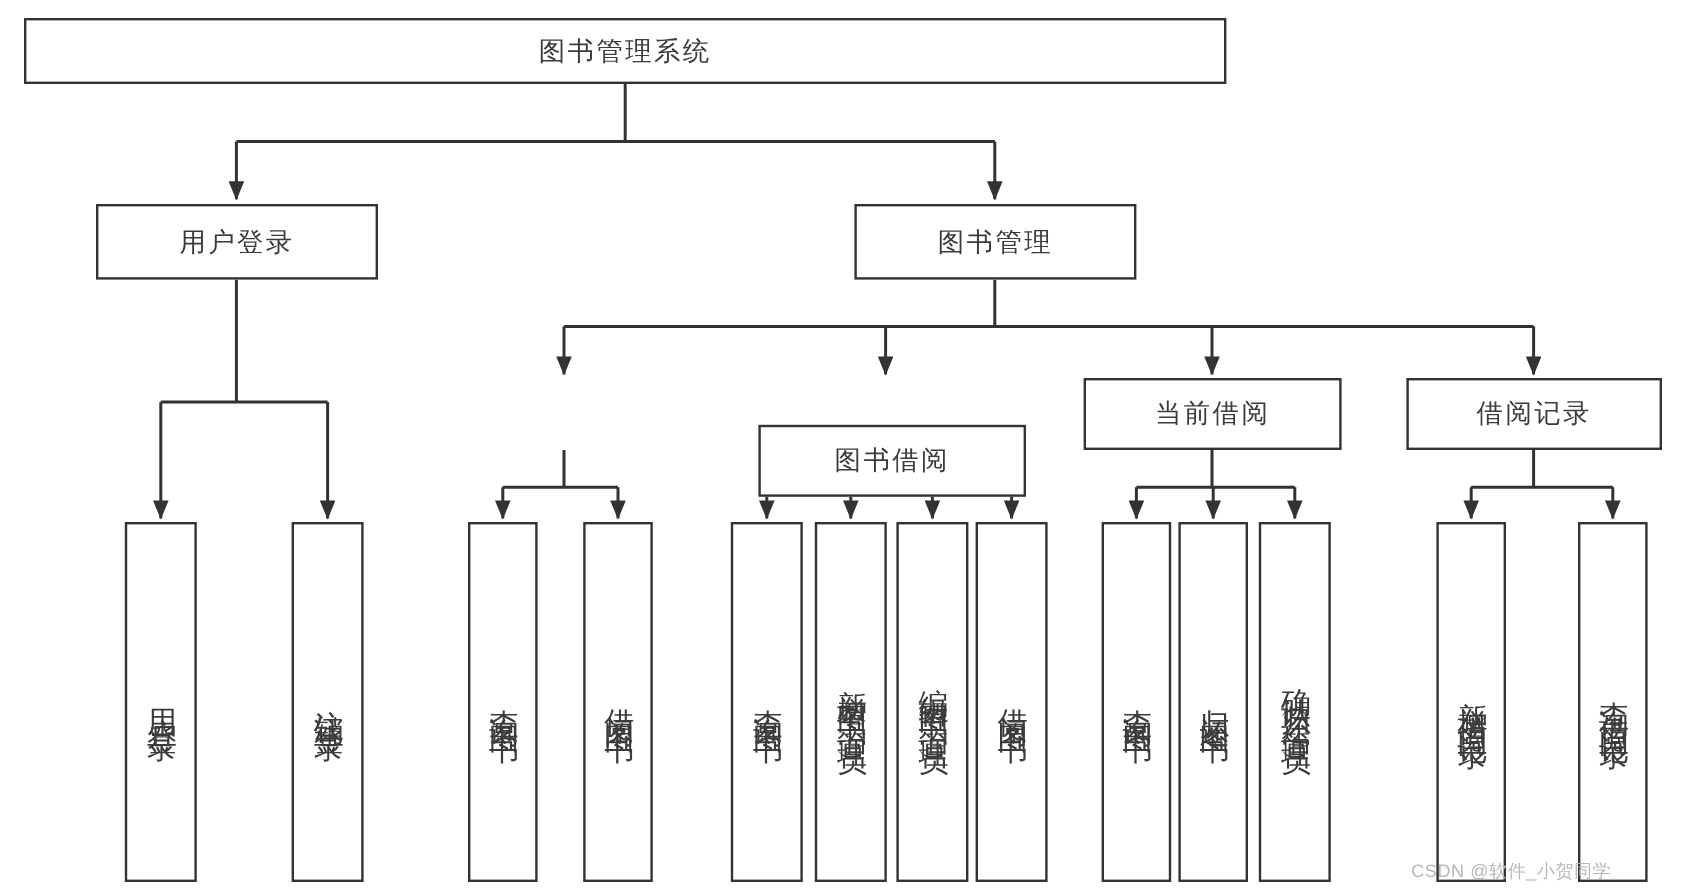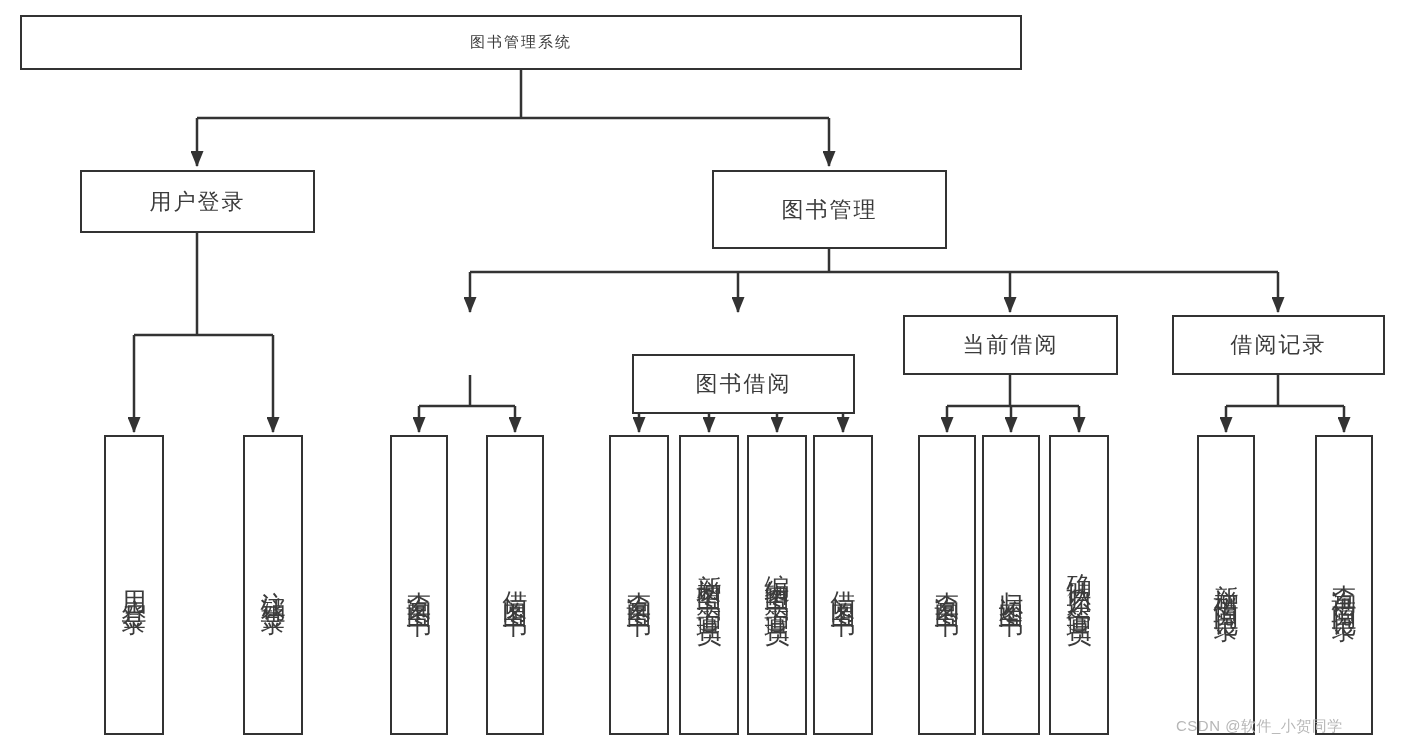--- a/index.html
+++ b/index.html
@@ -24,21 +24,21 @@
     display: flex;
     align-items: center;
     justify-content: center;
     color: #3b3b3b;
   }
   .node-h {
     font-size: 22px;
     letter-spacing: 2px;
     white-space: nowrap;
   }
-  .node-root { font-size: 15px; }
+  .node-root { font-size: 22px; }
   .node-leaf { border-width: 2.5px; }
   .vtext {
     writing-mode: vertical-rl;
     text-orientation: mixed;
     font-size: 25px;
     letter-spacing: 7px;
     line-height: 1;
     color: #3b3b3b;
     max-height: 292px;
   }
@@ -95,21 +95,21 @@
     </g>
   </svg>
 
   <div class="node node-h node-root" style="left:20px; top:15px; width:1002px; height:55px;">
     <span>图书管理系统</span>
   </div>
 
   <div class="node node-h" style="left:80px; top:170px; width:235px; height:63px;">
     <span>用户登录</span>
   </div>
-  <div class="node node-h" style="left:712px; top:170px; width:235px; height:79px;">
+  <div class="node node-h" style="left:712px; top:170px; width:235px; height:63px;">
     <span>图书管理</span>
   </div>
 
   <div class="node node-h" style="left:632px; top:315px; width:223px; height:60px;margin-top:39px;">
     <span>图书借阅</span>
   </div>
   <div class="node node-h" style="left:903px; top:315px; width:215px; height:60px;">
     <span>当前借阅</span>
   </div>
   <div class="node node-h" style="left:1172px; top:315px; width:213px; height:60px;text-align:center;">

